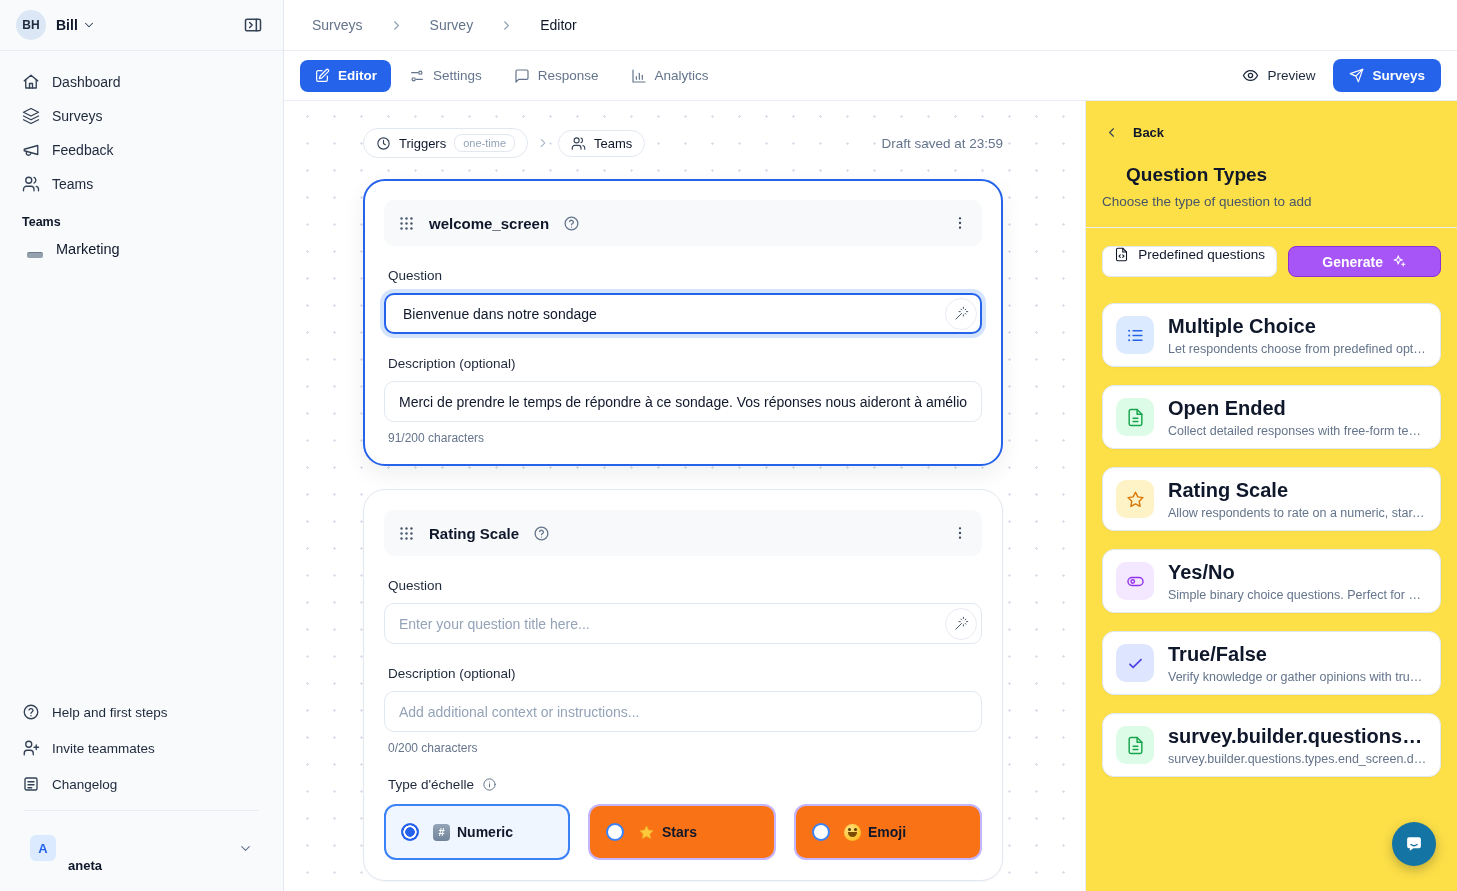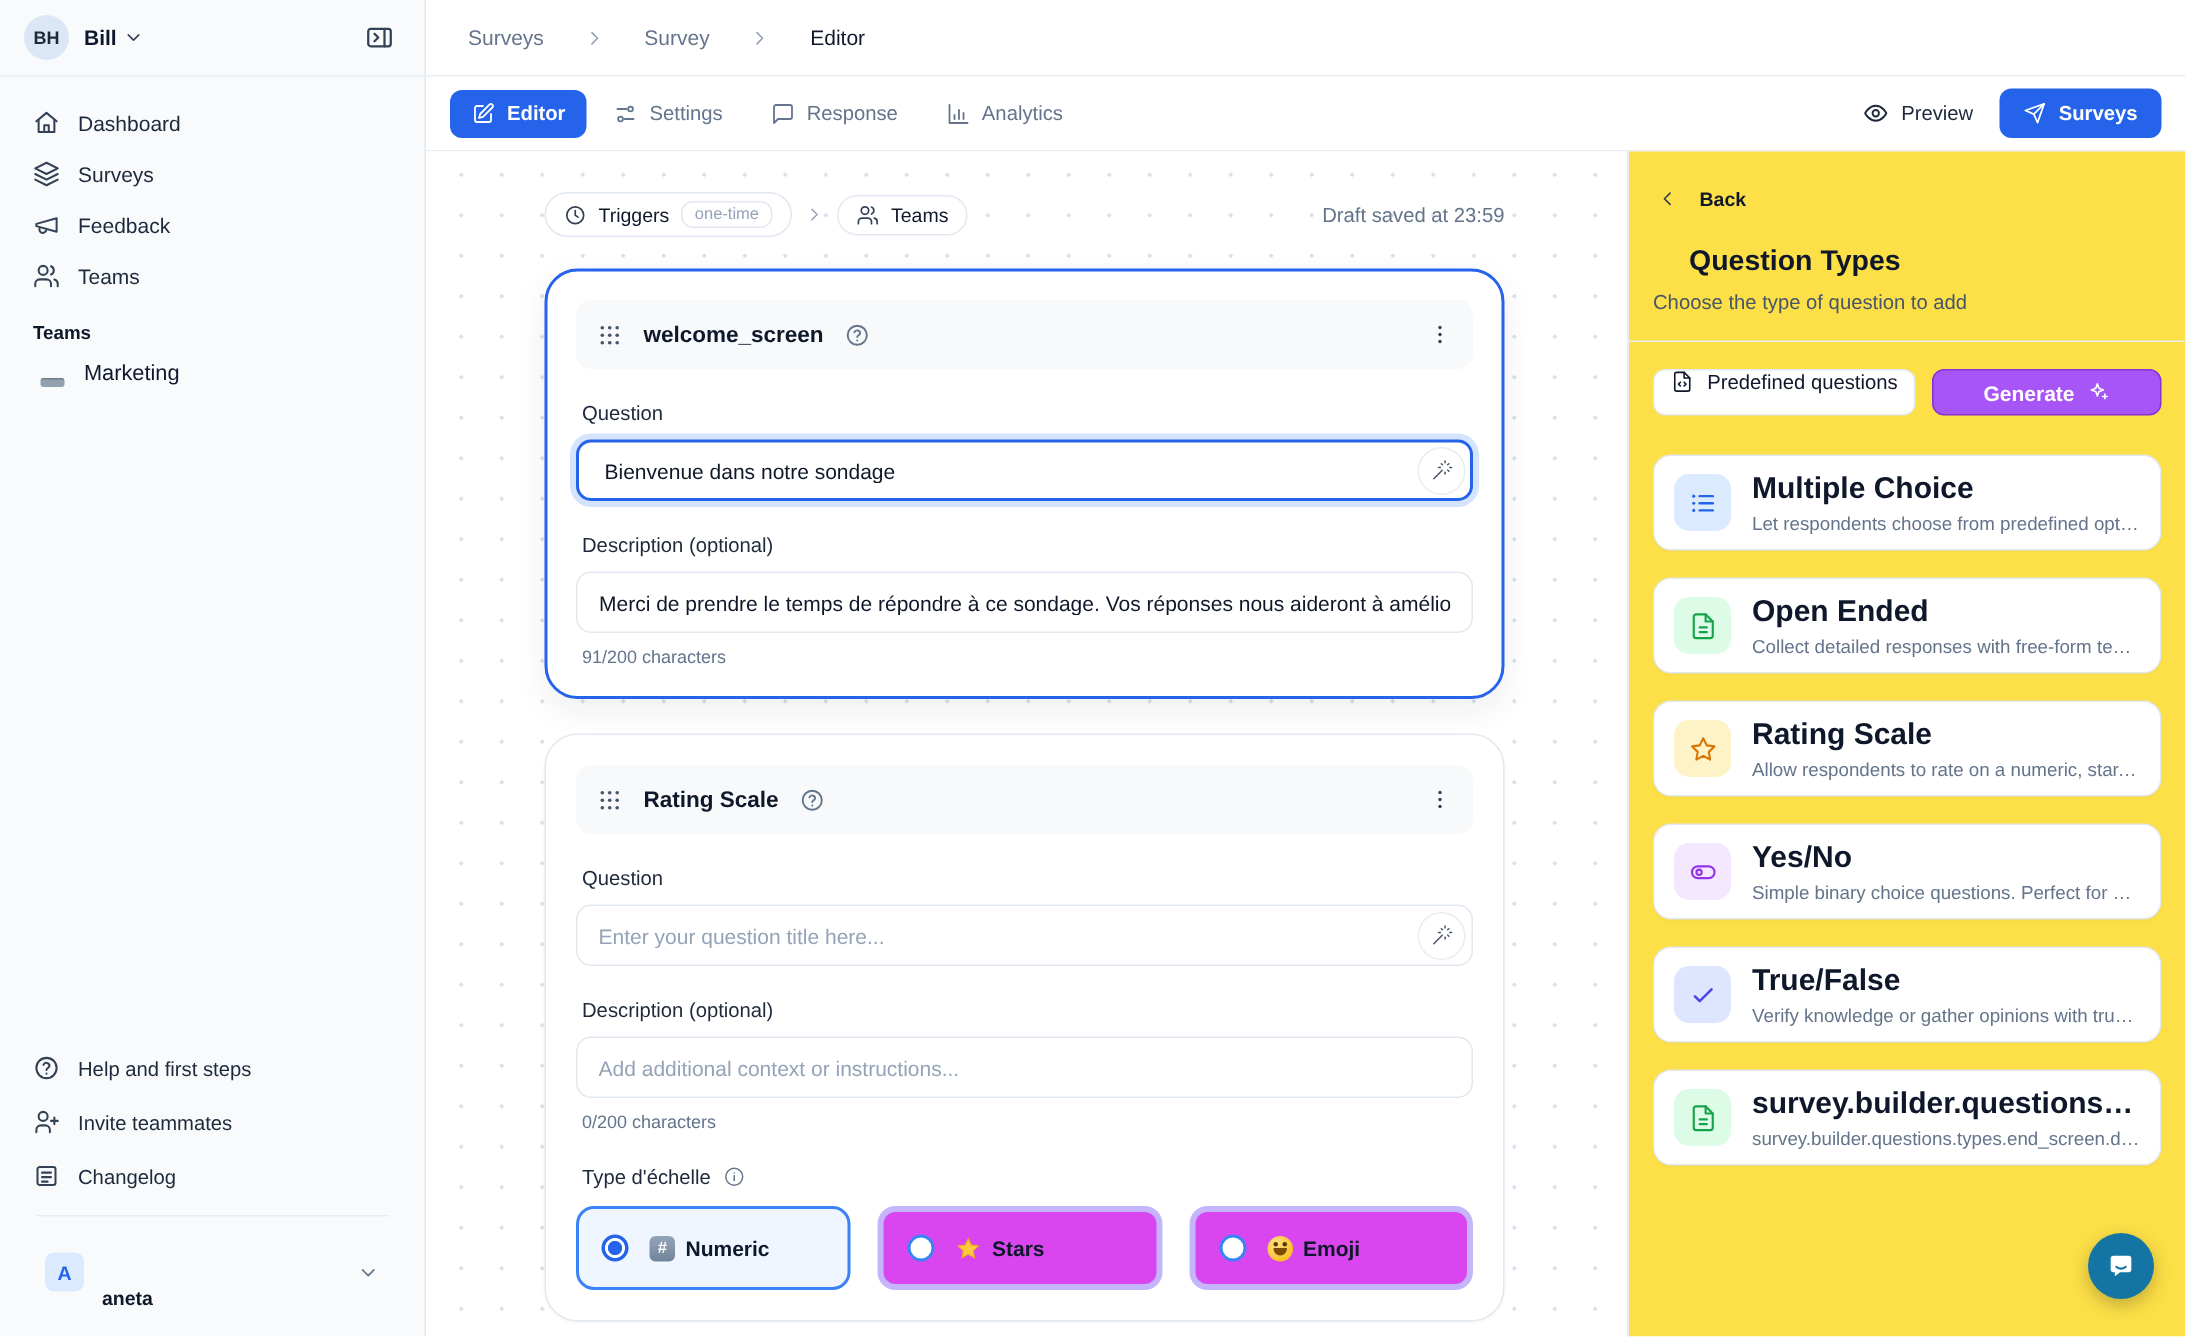--- a/index.html
+++ b/index.html
@@ -71,21 +71,21 @@
   .kebab { margin-left:auto; cursor:pointer; }
   .field-label { font-size:13.5px; font-weight:500; color:#1e293b; margin:22px 4px 10px 4px; display:flex; align-items:center; gap:8px; }
   .input-wrap { position:relative; }
   .text-input { width:100%; height:41px; border:1px solid #e2e8f0; border-radius:10px; padding:0 48px 0 14px; font-size:14px; color:#0f172a; font-family:"Liberation Sans", sans-serif; background:#fff; outline:none; }
   .text-input::placeholder { color:#94a3b8; }
   .text-input.focused { border:2px solid #2563eb; box-shadow:0 0 0 4px rgba(59,130,246,.22); padding:0 47px 0 17px; }
   .wand-btn { position:absolute; right:5px; top:50%; transform:translateY(-50%); width:32px; height:32px; border-radius:50%; background:#fff; border:1px solid #e8edf3; display:flex; align-items:center; justify-content:center; cursor:pointer; }
   .char-count { font-size:12px; color:#64748b; margin:9px 4px 0 4px; }
 
   .scale-row { display:flex; gap:18px; margin-top:12px; }
-  .scale-opt { flex:1; height:56px; border:4px solid #c4b5fd; border-radius:12px; background:#d946ef; display:flex; align-items:center; gap:14px; padding:4px 16px; cursor:pointer; }
+  .scale-opt { flex:1; height:56px; border:2px solid #c4b5fd; border-radius:12px; background:#f97316; display:flex; align-items:center; gap:14px; padding:4px 16px; cursor:pointer; }
   .scale-opt.selected { border:2px solid #3b82f6; background:#eff6ff; padding:0 15px; }
   .radio { width:18px; height:18px; border-radius:50%; border:2px solid #3b82f6; background:#fff; flex:0 0 18px; }
   .radio.checked { border:none; background:radial-gradient(circle, #2563eb 0 4.5px, #fff 5px 6.4px, #2563eb 6.9px 9px); }
   .scale-opt-label { font-size:14px; font-weight:600; color:#0f172a; display:flex; align-items:center; gap:7px; }
   .numkey { width:17px; height:17px; border-radius:4px; background:linear-gradient(#94a5b8, #72849a); color:#fff; font-size:11px; font-weight:700; display:flex; align-items:center; justify-content:center; }
   .face { position:relative; width:17px; height:17px; border-radius:50%; background:radial-gradient(circle at 35% 30%, #ffe083, #fbbf24 75%); }
   .face .eyes { position:absolute; top:4px; left:4px; width:3px; height:3px; background:#5b3a00; border-radius:50%; box-shadow:6px 0 0 #5b3a00; }
   .face .mouth { position:absolute; left:4px; top:8px; width:9px; height:5px; border-radius:0 0 9px 9px; background:#7a4b00; }
 
   

